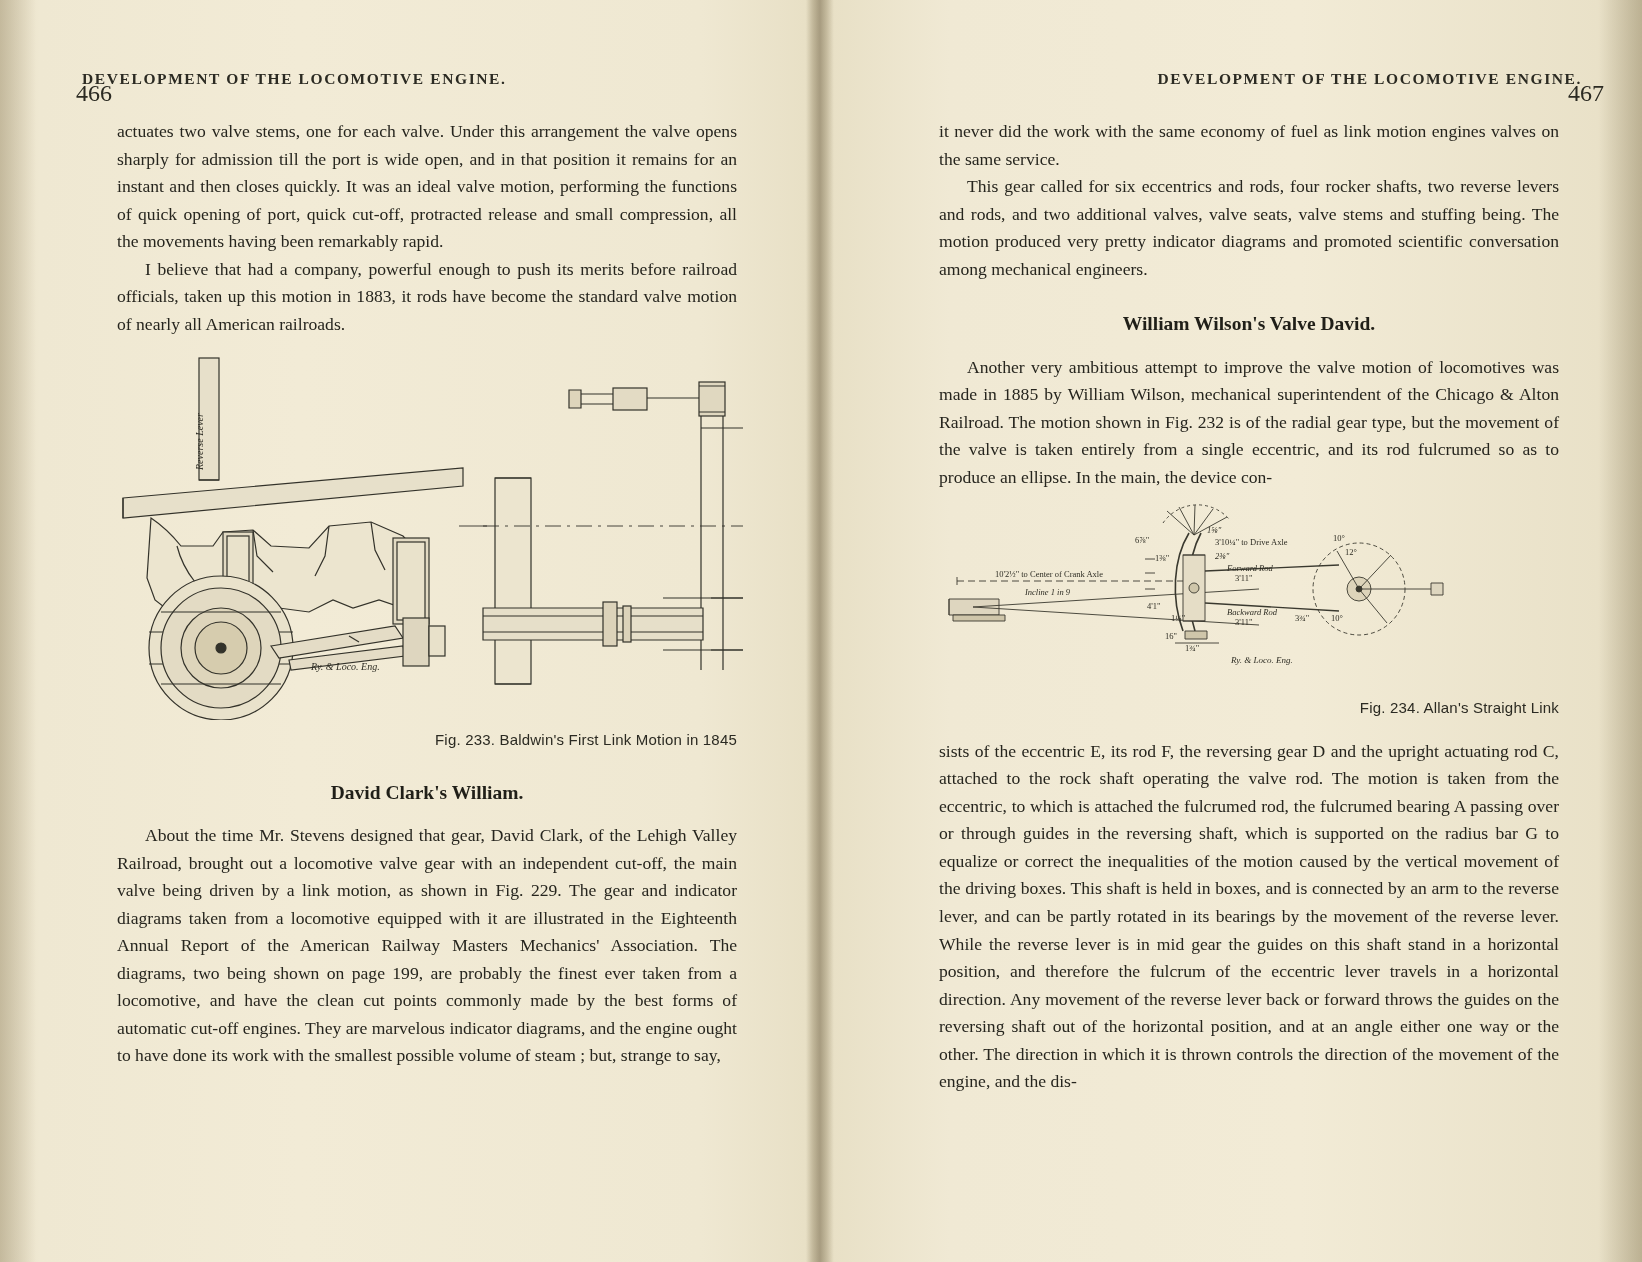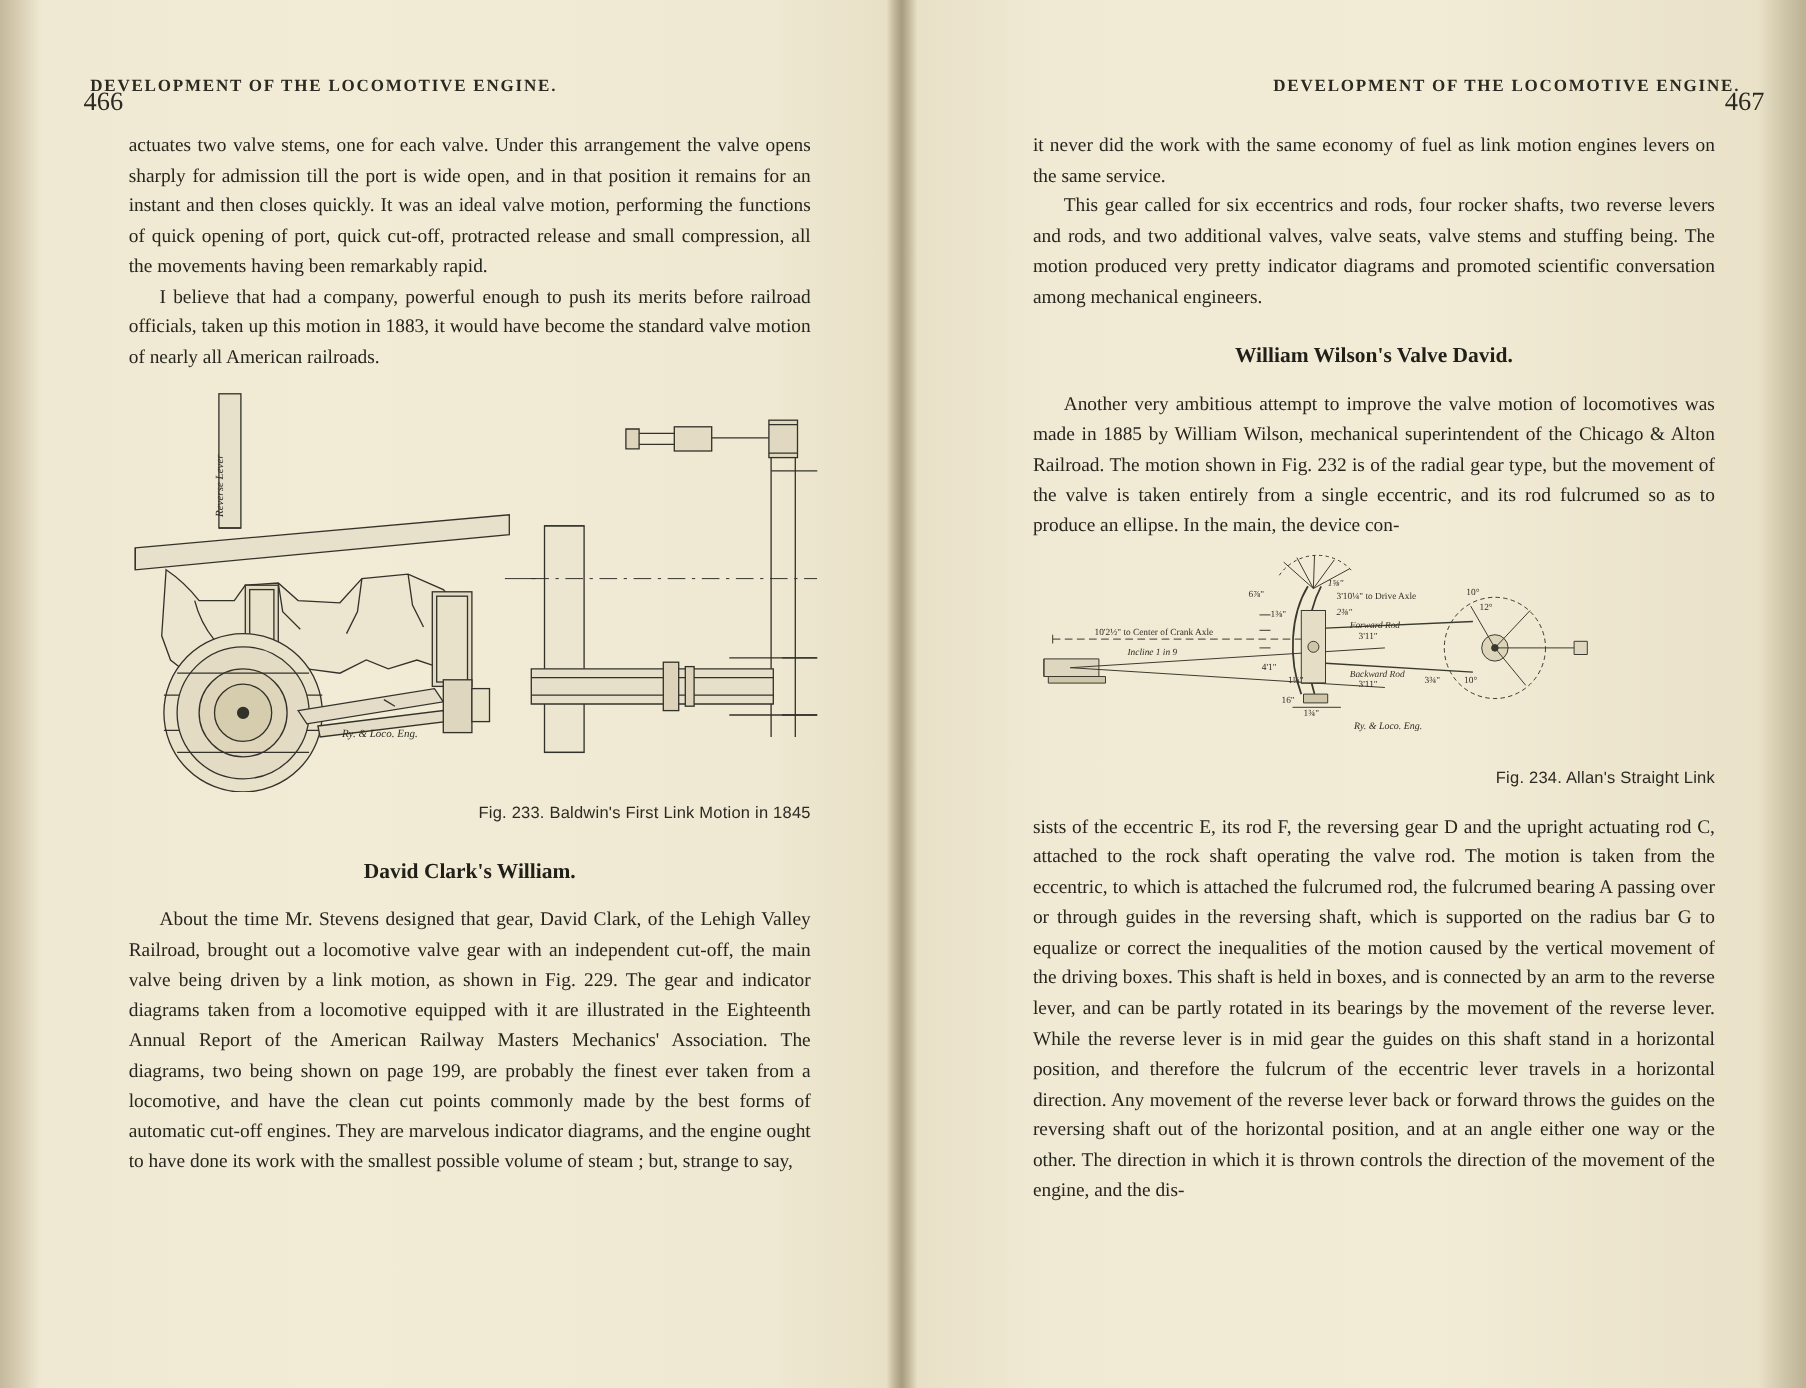--- a/index.html
+++ b/index.html
@@ -152,21 +152,21 @@
   <div class="gutter"></div>
 
   <div class="page page-left">
     <div class="folio folio-left">466</div>
     <div class="running-head">
       <span class="title">DEVELOPMENT OF THE LOCOMOTIVE ENGINE.</span>
     </div>
 
     <div class="col">
       <p class="noindent">actuates two valve stems, one for each valve.  Under this arrangement the valve opens sharply for admission till the port is wide open, and in that position it remains for an instant and then closes quickly.   It was an ideal valve motion, performing the functions of quick opening of port, quick cut-off, protracted release and small compression, all the movements having been remarkably rapid.</p>
-      <p>I believe that had a company, powerful enough to push its merits before railroad officials, taken up this motion in 1883, it would have become the standard valve motion of nearly all American railroads.</p>
+      <p>I believe that had a company, powerful enough to push its merits before railroad officials, taken up this motion in 1883, it rods have become the standard valve motion of nearly all American railroads.</p>
 
       <div class="figure-box">
         <div class="fig233">
           <svg width="640" height="370" viewBox="0 0 640 370">
             <g fill="none" stroke="#33322a" stroke-width="1.2">
 
               <rect x="96" y="8" width="20" height="122" fill="#e7e0ca" stroke="#33322a" stroke-width="1.2"></rect>
               <path d="M96 130 L116 130"></path>
 
               <path d="M20 148 L360 118 L360 136 L20 168 Z" fill="#e7e0ca"></path>
@@ -231,21 +231,21 @@
     </div>
   </div>
 
   <div class="page page-right">
     <div class="folio folio-right">467</div>
     <div class="running-head">
       <span class="title">DEVELOPMENT OF THE LOCOMOTIVE ENGINE.</span>
     </div>
 
     <div class="col">
-      <p class="noindent">it never did the work with the same economy of fuel as link motion engines levers on the same service.</p>
+      <p class="noindent">it never did the work with the same economy of fuel as link motion engines valves on the same service.</p>
       <p>This gear called for six eccentrics and rods, four rocker shafts, two reverse levers and rods, and two additional valves, valve seats, valve stems and stuffing being.   The motion produced very pretty indicator diagrams and promoted scientific conversation among mechanical engineers.</p>
 
       <div class="section-head">William Wilson's Valve David.</div>
       <p>Another very ambitious attempt to improve the valve motion of locomotives was made in 1885 by William Wilson, mechanical superintendent of the Chicago &amp; Alton Railroad.   The motion shown in Fig. 232 is of the radial gear type, but the movement of the valve is taken entirely from a single eccentric, and its rod fulcrumed so as to produce an ellipse.   In the main, the device con-</p>
 
       <div class="figure-box">
         <div class="fig234">
           <svg width="620" height="185" viewBox="0 0 620 185">
             <g fill="none" stroke="#3a392f" stroke-width="0.9">
 

